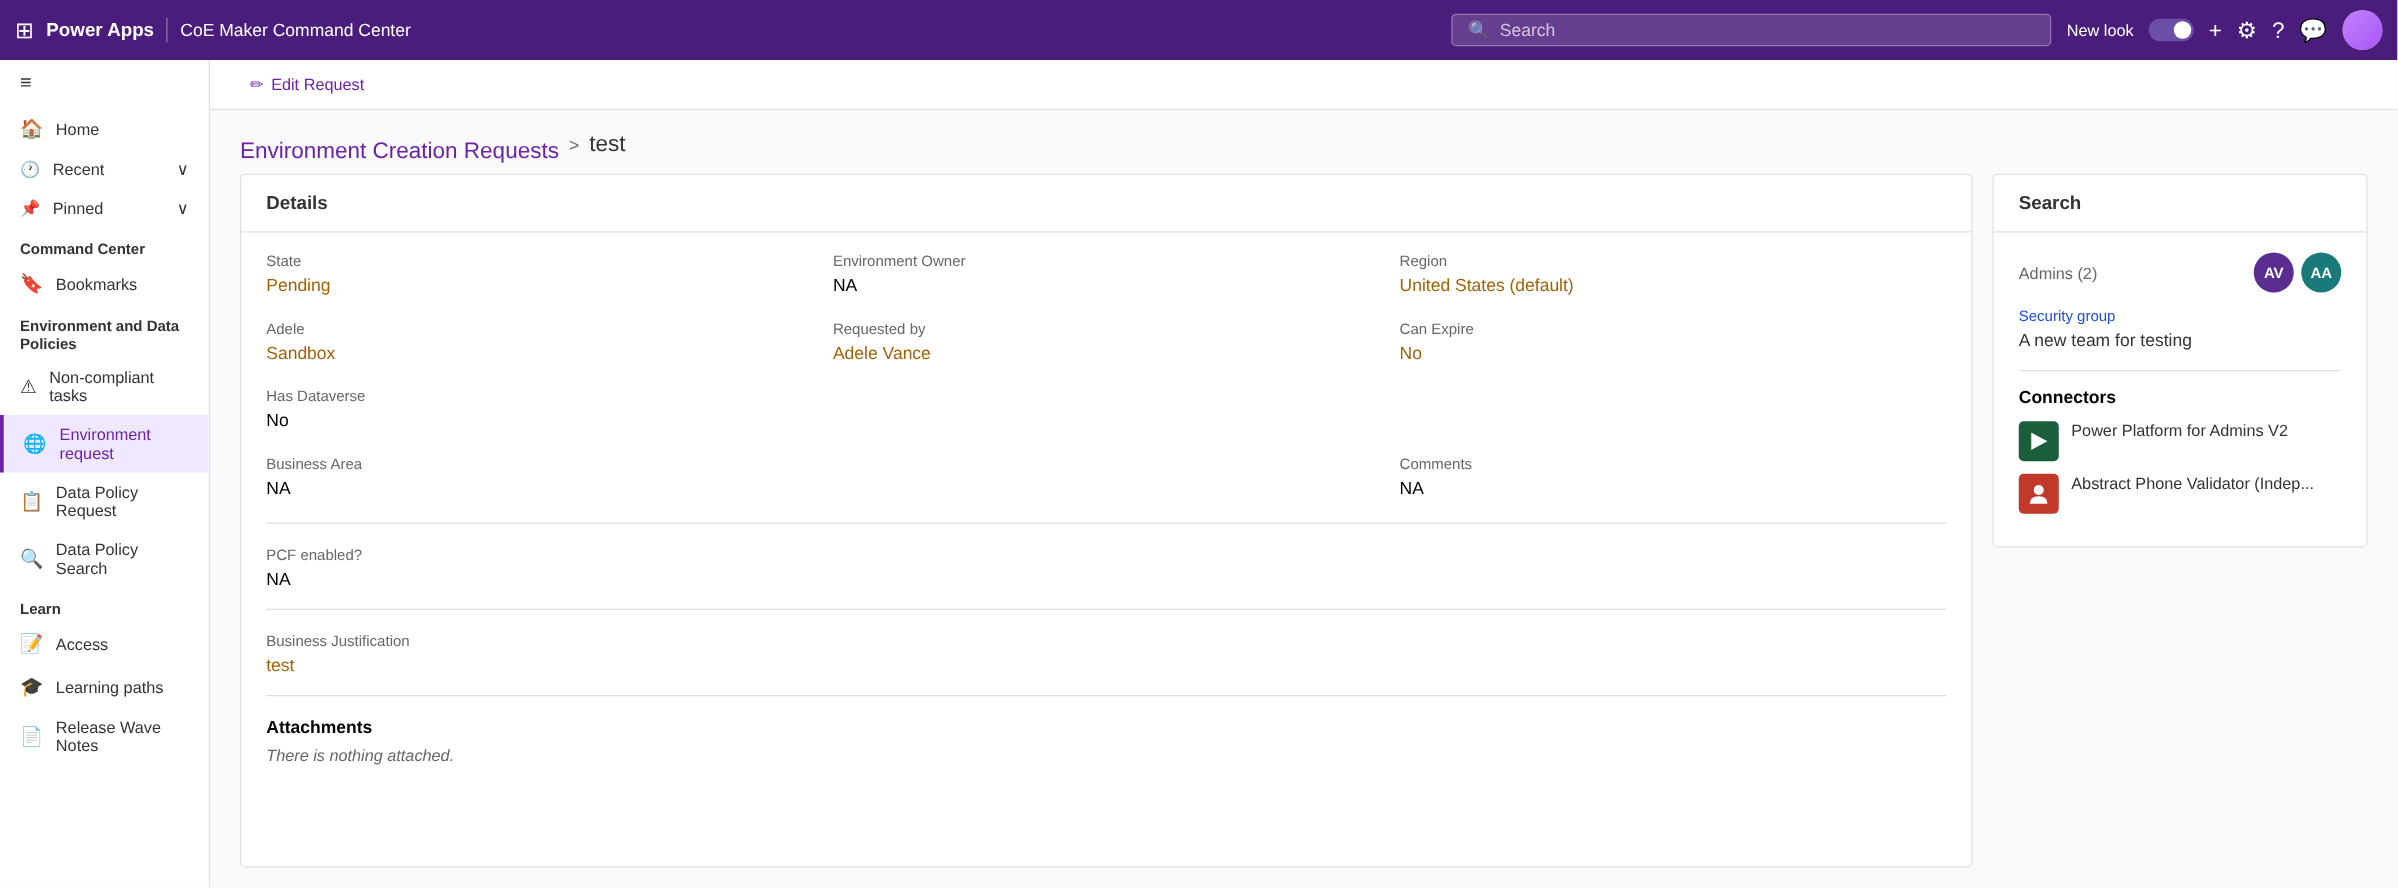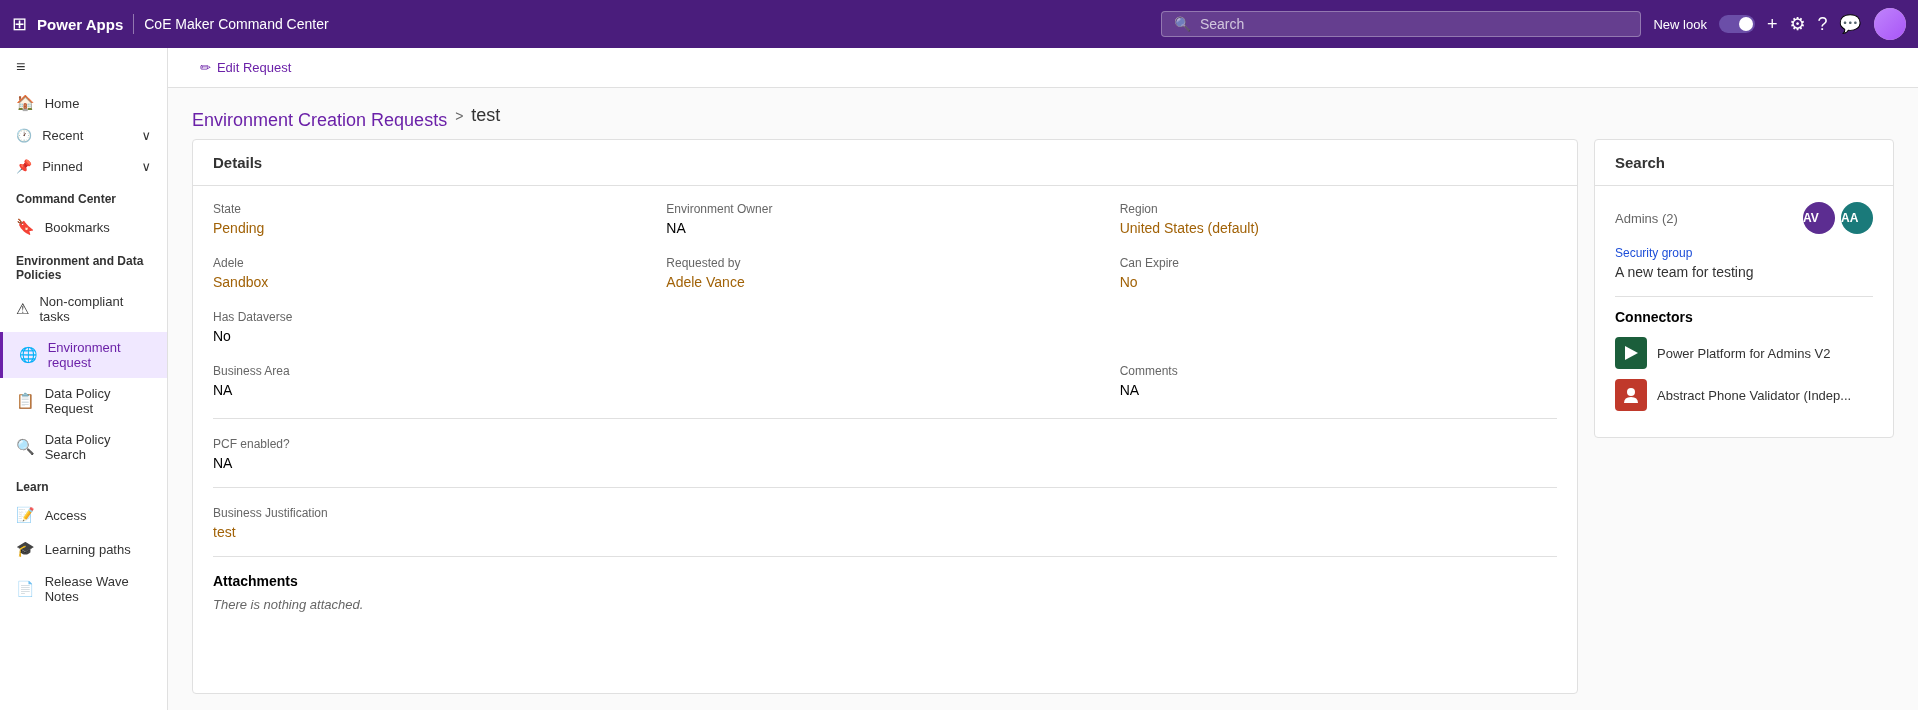--- a/index.html
+++ b/index.html
@@ -265,33 +265,34 @@
       margin-bottom: 12px;
     }
     .admins-label { font-size: 13px; color: #666; font-weight: 500; }
     .avatars-row { display: flex; gap: 6px; }
     .user-avatar {
       width: 32px;
       height: 32px;
       border-radius: 50%;
       display: flex;
       align-items: center;
+      justify-content: center;
       font-size: 12px;
       font-weight: 600;
       color: white;
     }
     .av-purple { background: #5c2d91; }
     .av-teal { background: #1a7a7a; }
     .security-group-label { font-size: 12px; color: #1d4ed8; margin-bottom: 4px; }
     .security-group-value { font-size: 14px; color: #333; margin-bottom: 16px; }
     .divider-h { border: none; border-top: 1px solid #e0e0e0; margin: 12px 0; }
     .connectors-label { font-weight: 600; font-size: 14px; margin-bottom: 12px; }
     .connector-item {
       display: flex;
-      align-items: center;
+      align-items: flex-start;
       gap: 10px;
       margin-bottom: 10px;
     }
     .connector-icon {
       width: 32px;
       height: 32px;
       border-radius: 4px;
       display: flex;
       align-items: center;
       justify-content: center;

